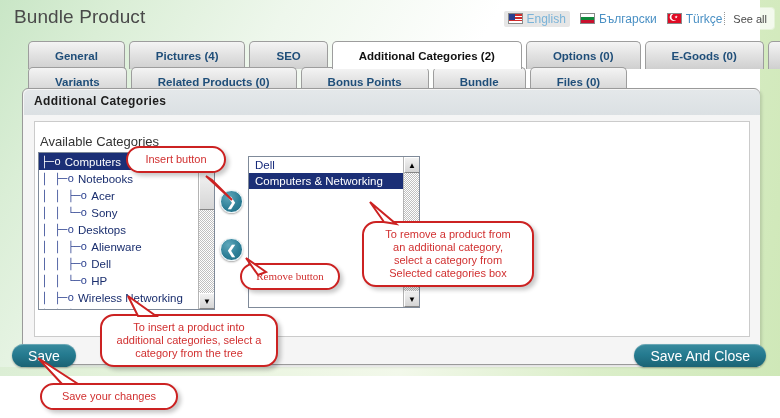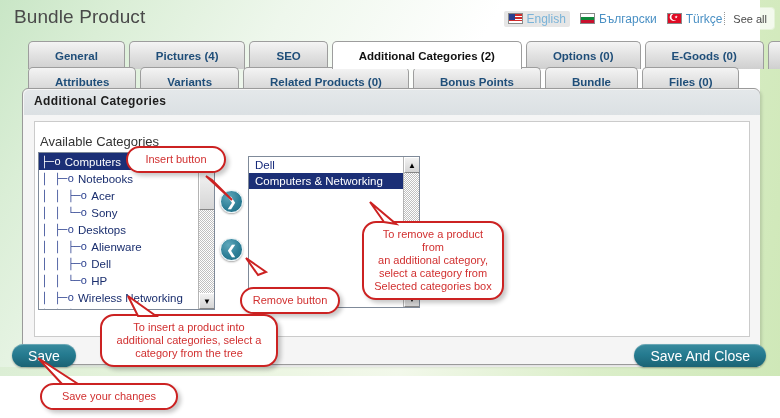--- a/index.html
+++ b/index.html
@@ -194,22 +194,22 @@
     line-height: 13px;
     text-align: center;
     padding: 5px 9px;
     box-shadow: 3px 3px 4px rgba(0,0,0,.22);
     z-index: 40;
     white-space: pre-line;
   }
   .callout-tail { position: absolute; z-index: 41; overflow: visible; }
 
   .co-insert { left: 126px; top: 146px; width: 100px; }
-  .co-remove { left: 240px; top: 287px; width: 100px; }
-  .co-rightinfo { left: 362px; top: 221px; width: 142px; }
+  .co-remove { left: 240px; top: 263px; width: 100px; font-family: Liberation Serif, serif; }
+  .co-rightinfo { left: 362px; top: 221px; width: 172px; }
   .co-bottom { left: 100px; top: 314px; width: 178px; }
   .co-savechanges { left: 40px; top: 383px; width: 138px; }
 </style>
 </head>
 <body>
 
 <div id="root">
 
   <div class="page-shell">
     <div class="shell-inner-white"></div>
@@ -240,21 +240,20 @@
     <div class="tab">General</div>
     <div class="tab">Pictures (4)</div>
     <div class="tab">SEO</div>
     <div class="tab active">Additional Categories (2)</div>
     <div class="tab">Options (0)</div>
     <div class="tab">E-Goods (0)</div>
     <div class="tab">Prices (0)</div>
   </div>
 
   <div class="tabs-row row2">
-    <div class="tab">Attributes</div>
     <div class="tab">Variants</div>
     <div class="tab">Related Products (0)</div>
     <div class="tab">Bonus Points</div>
     <div class="tab">Bundle</div>
     <div class="tab">Files (0)</div>
   </div>
 
   <div class="content-card">
     <div class="section-title-bar"></div>
     <div class="section-title">Additional Categories</div>

